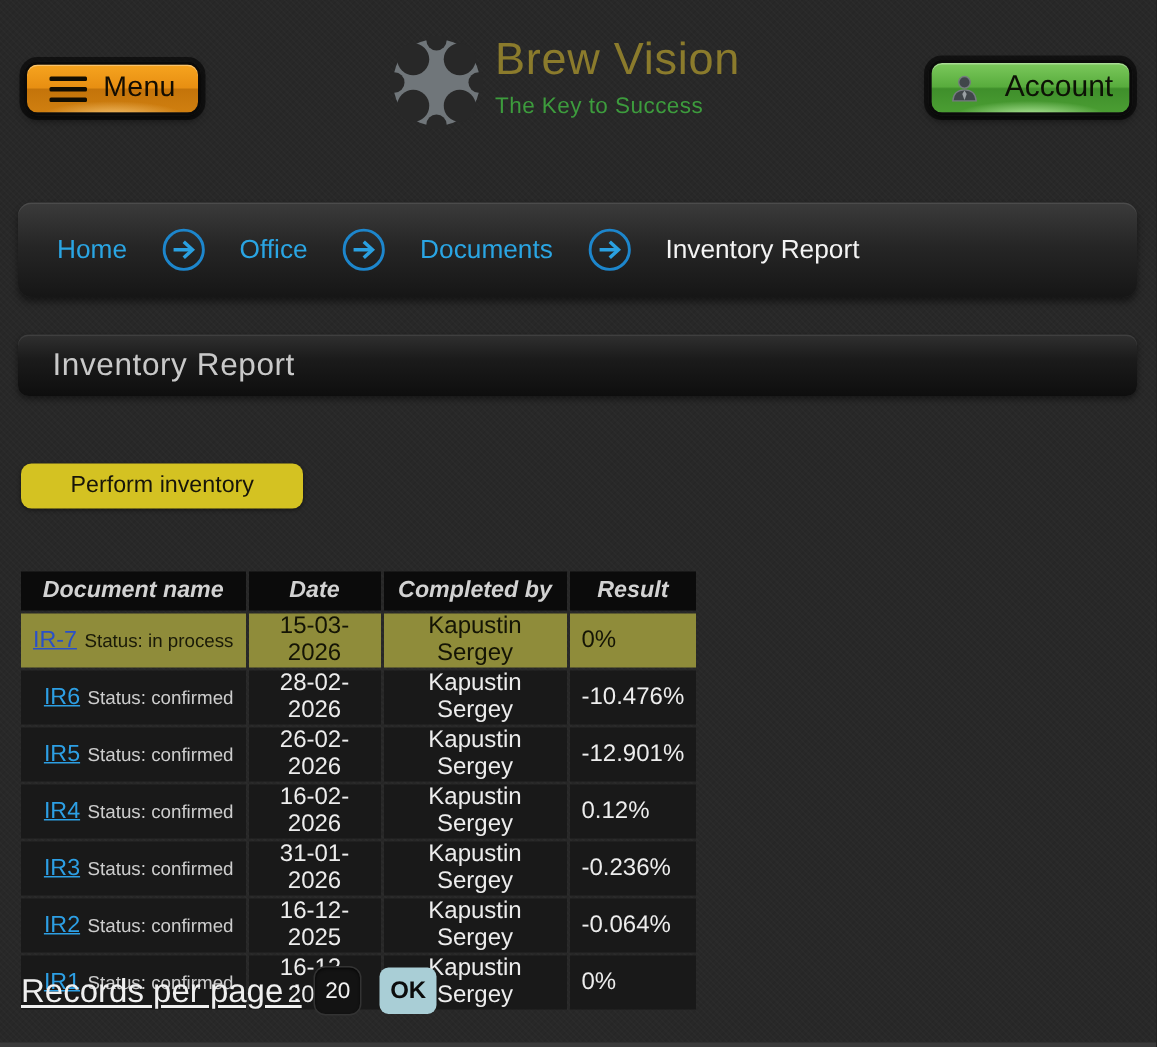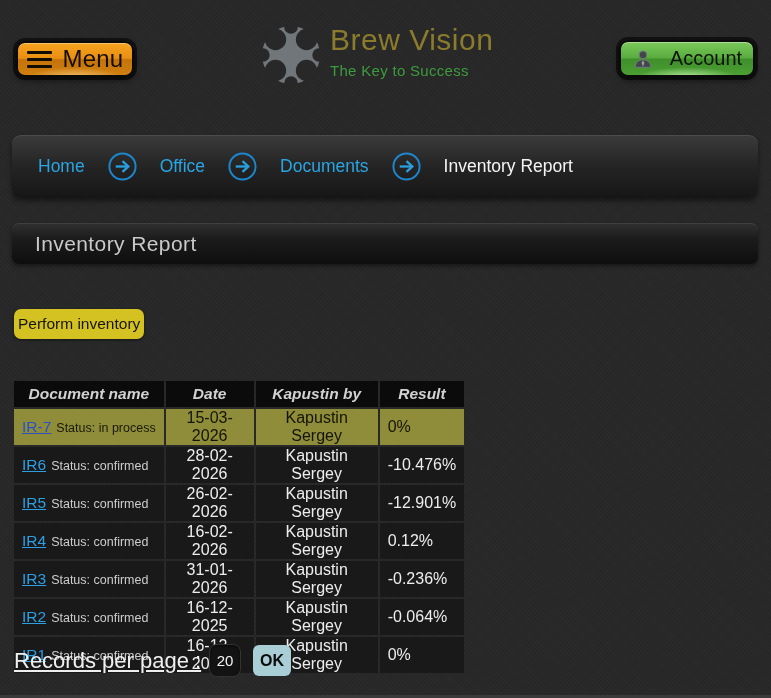--- a/index.html
+++ b/index.html
@@ -19,21 +19,21 @@
     position:absolute; left:16px; top:41px; width:118px; height:36px;
     border:2px solid #0a0a0a; border-radius:9px; cursor:pointer;
     background:
       radial-gradient(ellipse 60% 45% at 50% 108%, rgba(255,214,140,0.75), rgba(255,214,140,0) 70%),
       linear-gradient(180deg,#f6a41f 0%, #e88f12 48%, #c4740a 52%, #d07f10 100%);
     box-shadow: 0 0 0 3px rgba(0,0,0,0.55), 0 3px 6px rgba(0,0,0,0.6), inset 0 1px 0 rgba(255,255,255,0.35);
     display:flex; align-items:center; justify-content:center; gap:11px;
   }
   .hamburger { display:flex; flex-direction:column; gap:4px; }
   .hamburger span { width:25px; height:3px; background:#120d02; border-radius:1px; }
-  .menu-btn .lbl { font-size:24px; color:#130d02; letter-spacing:0.2px;text-align:center; }
+  .menu-btn .lbl { font-size:19px; color:#130d02; letter-spacing:0.2px;text-align:center; }
 
   .logo { position:absolute; left:260px; top:24px; display:flex; }
   .logo-mark { width:62px; height:62px; flex:0 0 auto; }
   .logo-text { margin-left:8px; }
   .logo-title { font-size:30px; color:#8b7b2c; line-height:32px; letter-spacing:0.5px; }
   .logo-sub { font-size:15px; color:#3d9c3d; margin-top:6px; letter-spacing:0.3px; }
 
   .account-btn {
     position:absolute; left:619px; top:40px; width:136px; height:37px;
     border:2px solid #0a0a0a; border-radius:9px; cursor:pointer;
@@ -62,21 +62,21 @@
     position:absolute; left:12px; top:223px; width:746px; height:41px;
     border-radius:7px;
     background:linear-gradient(180deg,#303030 0%, #1b1b1b 40%, #0e0e0e 100%);
     box-shadow: inset 0 1px 0 rgba(255,255,255,0.08), 0 2px 4px rgba(0,0,0,0.45);
     display:flex; align-items:center; padding-left:23px;
   }
   .title-bar .ttl { color:#c9c9c9; font-size:21px; letter-spacing:0.4px; }
 
   
   .perform-btn {
-    position:absolute; left:14px; top:309px; height:30px; padding:0 4px;
+    position:absolute; left:14px; top:309px; height:30px; padding:0 33px;
     background:#d4c222; border:none; border-radius:7px; cursor:pointer;
     color:#17150a; font-size:15.5px; font-family:"Liberation Sans", sans-serif;
     box-shadow: 0 1px 3px rgba(0,0,0,0.5);
   }
 
   
   table.inventory {
     position:absolute; left:12px; top:379px;
     border-collapse:separate; border-spacing:2px;
   }
@@ -84,21 +84,21 @@
     background:#0b0b0b; color:#d2d2d2; font-style:italic; font-weight:bold;
     font-size:15.5px; height:26px; text-align:center; padding:0 4px;
   }
   table.inventory td {
     background:#191919; color:#ededed; font-size:16px; height:28px; padding:0 8px;
   }
   th.col-doc { width:143px; }
   th.col-date { width:88px; }
   th.col-by { width:122px; }
   th.col-res { width:77px; }
-  td.cell-doc { text-align:left; padding-left:12px; white-space:nowrap; }
+  td.cell-doc { text-align:right; padding-left:12px; white-space:nowrap; }
   td.cell-date, td.cell-by { text-align:center; }
   td.cell-res { text-align:left; padding-left:10px; }
   .doc-link { color:#2d9fe4; font-size:15.5px; text-decoration:underline; cursor:pointer; }
   .doc-status { color:#cdcdcd; font-size:12.5px; margin-left:5px; }
   tr.highlighted td { background:#8f8c3a; color:#141405; }
   tr.highlighted .doc-link { color:#2a50c8; }
   tr.highlighted .doc-status { color:#1a1a08; }
 
   
   .pagination {
@@ -188,21 +188,21 @@
     <span class="ttl">Inventory Report</span>
   </div>
 
   <button class="perform-btn">Perform inventory</button>
 
   <table class="inventory">
     <thead>
       <tr>
         <th class="col-doc">Document name</th>
         <th class="col-date">Date</th>
-        <th class="col-by">Kapustin by</th>
+        <th class="col-by">Completed by</th>
         <th class="col-res">Result</th>
       </tr>
     </thead>
     <tbody>
     <tr class="highlighted">
       <td class="cell-doc"><a class="doc-link">IR-7</a><span class="doc-status">Status: in process</span></td>
       <td class="cell-date">15-03-2026</td>
       <td class="cell-by">Kapustin Sergey</td>
       <td class="cell-res">0%</td>
     </tr>

